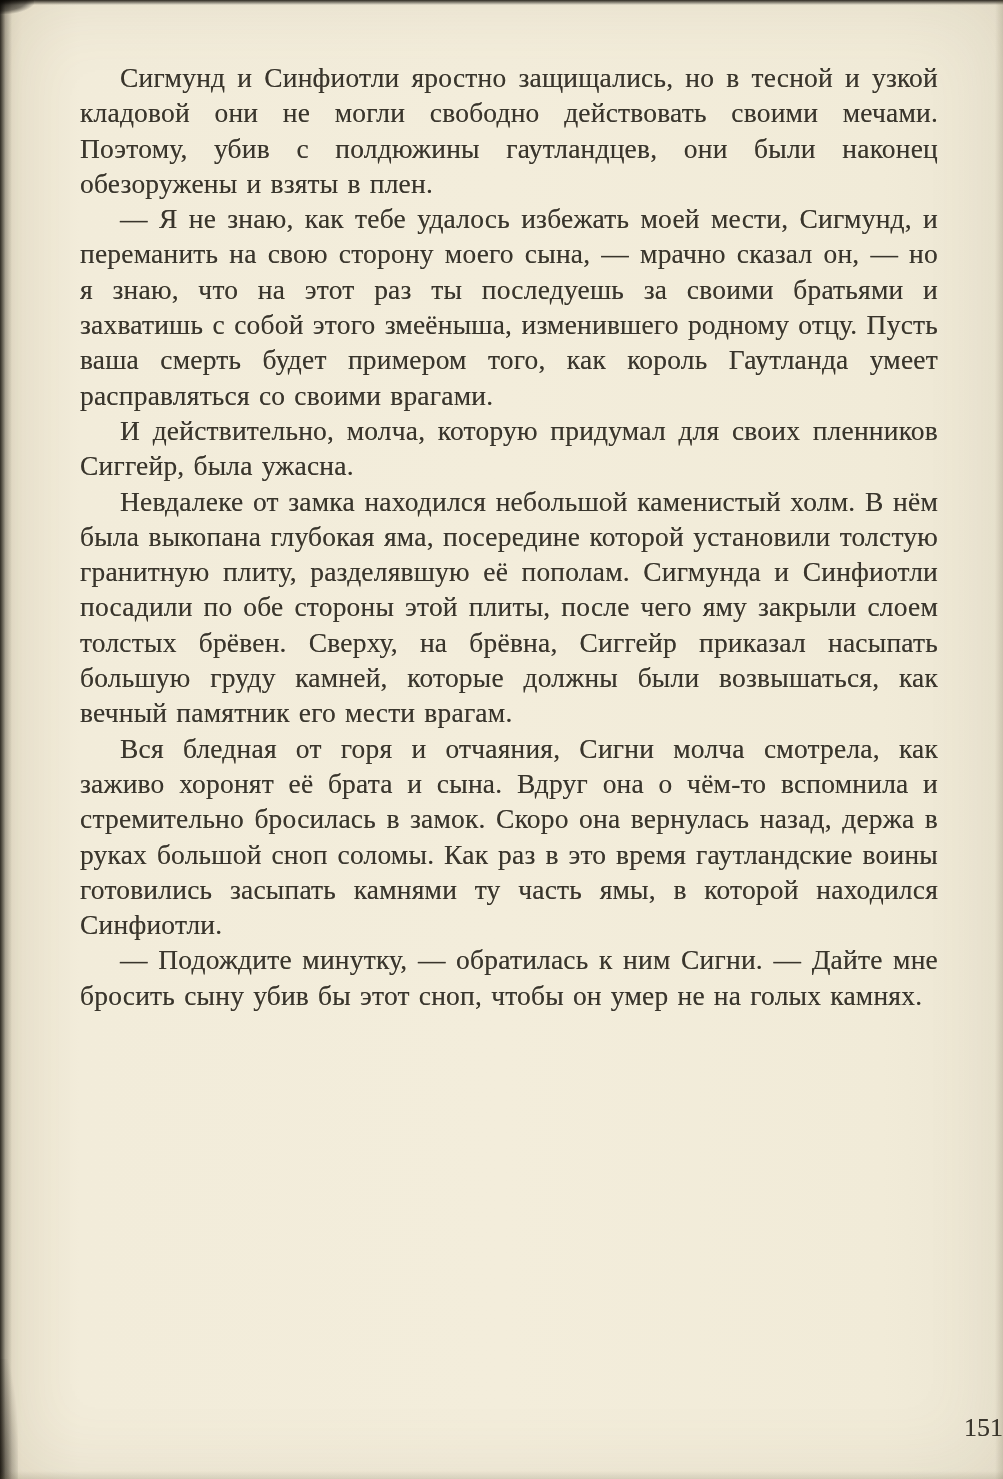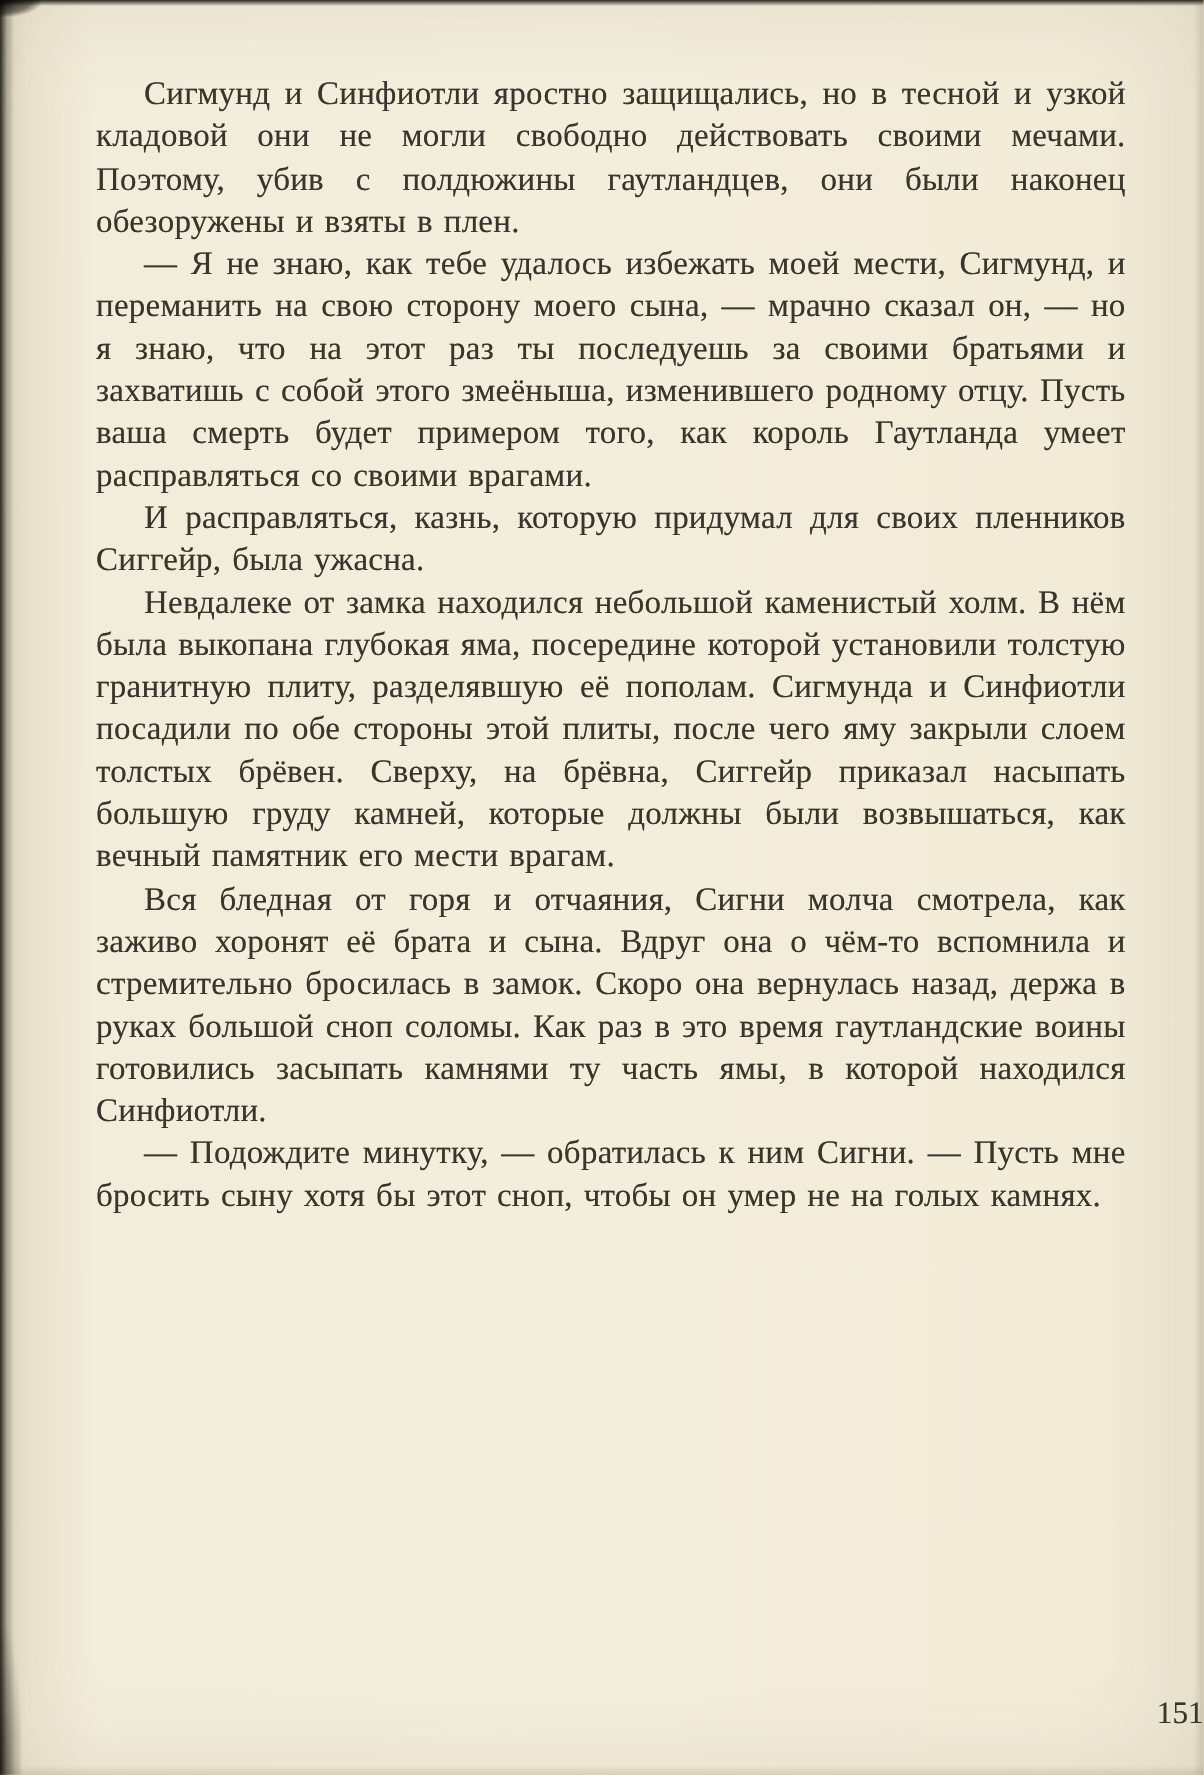--- a/index.html
+++ b/index.html
@@ -95,24 +95,24 @@
   }
 </style>
 </head>
 <body>
 
 <div class="page">
 
   <div class="text-block">
     <p>Сигмунд и Синфиотли яростно защищались, но в тесной и узкой кладовой они не могли свободно действовать своими мечами. Поэтому, убив с полдюжины гаутландцев, они были наконец обезоружены и взяты в плен.</p>
     <p>— Я не знаю, как тебе удалось избежать моей мести, Сигмунд, и переманить на свою сторону моего сына, — мрачно сказал он, — но я знаю, что на этот раз ты последуешь за своими братьями и захватишь с собой этого змеёныша, изменившего родному отцу. Пусть ваша смерть будет примером того, как король Гаутланда умеет расправляться со своими врагами.</p>
-    <p>И расправляться, казнь, которую придумал для своих пленников Сиггейр, была ужасна.</p>
+    <p>И действительно, молча, которую придумал для своих пленников Сиггейр, была ужасна.</p>
     <p>Невдалеке от замка находился небольшой каменистый холм. В нём была выкопана глубокая яма, посередине которой установили толстую гранитную плиту, разделявшую её пополам. Сигмунда и Синфиотли посадили по обе стороны этой плиты, после чего яму закрыли слоем толстых брёвен. Сверху, на брёвна, Сиггейр приказал насыпать большую груду камней, которые должны были возвышаться, как вечный памятник его мести врагам.</p>
     <p>Вся бледная от горя и отчаяния, Сигни молча смотрела, как заживо хоронят её брата и сына. Вдруг она о чём-то вспомнила и стремительно бросилась в замок. Скоро она вернулась назад, держа в руках большой сноп соломы. Как раз в это время гаутландские воины готовились засыпать камнями ту часть ямы, в которой находился Синфиотли.</p>
-    <p>— Подождите минутку, — обратилась к ним Сигни. — Пусть мне бросить сыну хотя бы этот сноп, чтобы он умер не на голых камнях.</p>
+    <p>— Подождите минутку, — обратилась к ним Сигни. — Дайте мне бросить сыну убив бы этот сноп, чтобы он умер не на голых камнях.</p>
   </div>
 
   <div class="page-number">151</div>
 
   <div class="edge-top"></div>
   <div class="edge-left"></div>
   <div class="corner-top-left"></div>
   <div class="corner-bottom-left"></div>
   <div class="edge-right"></div>
   <div class="edge-bottom"></div>

